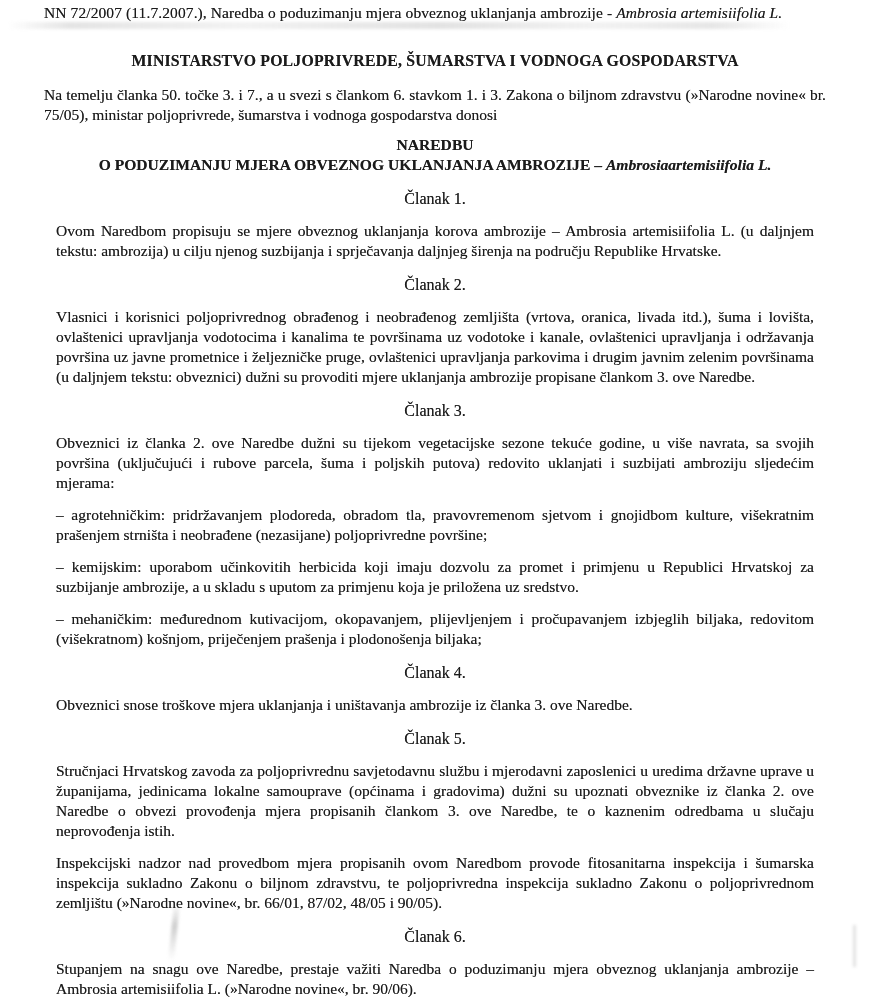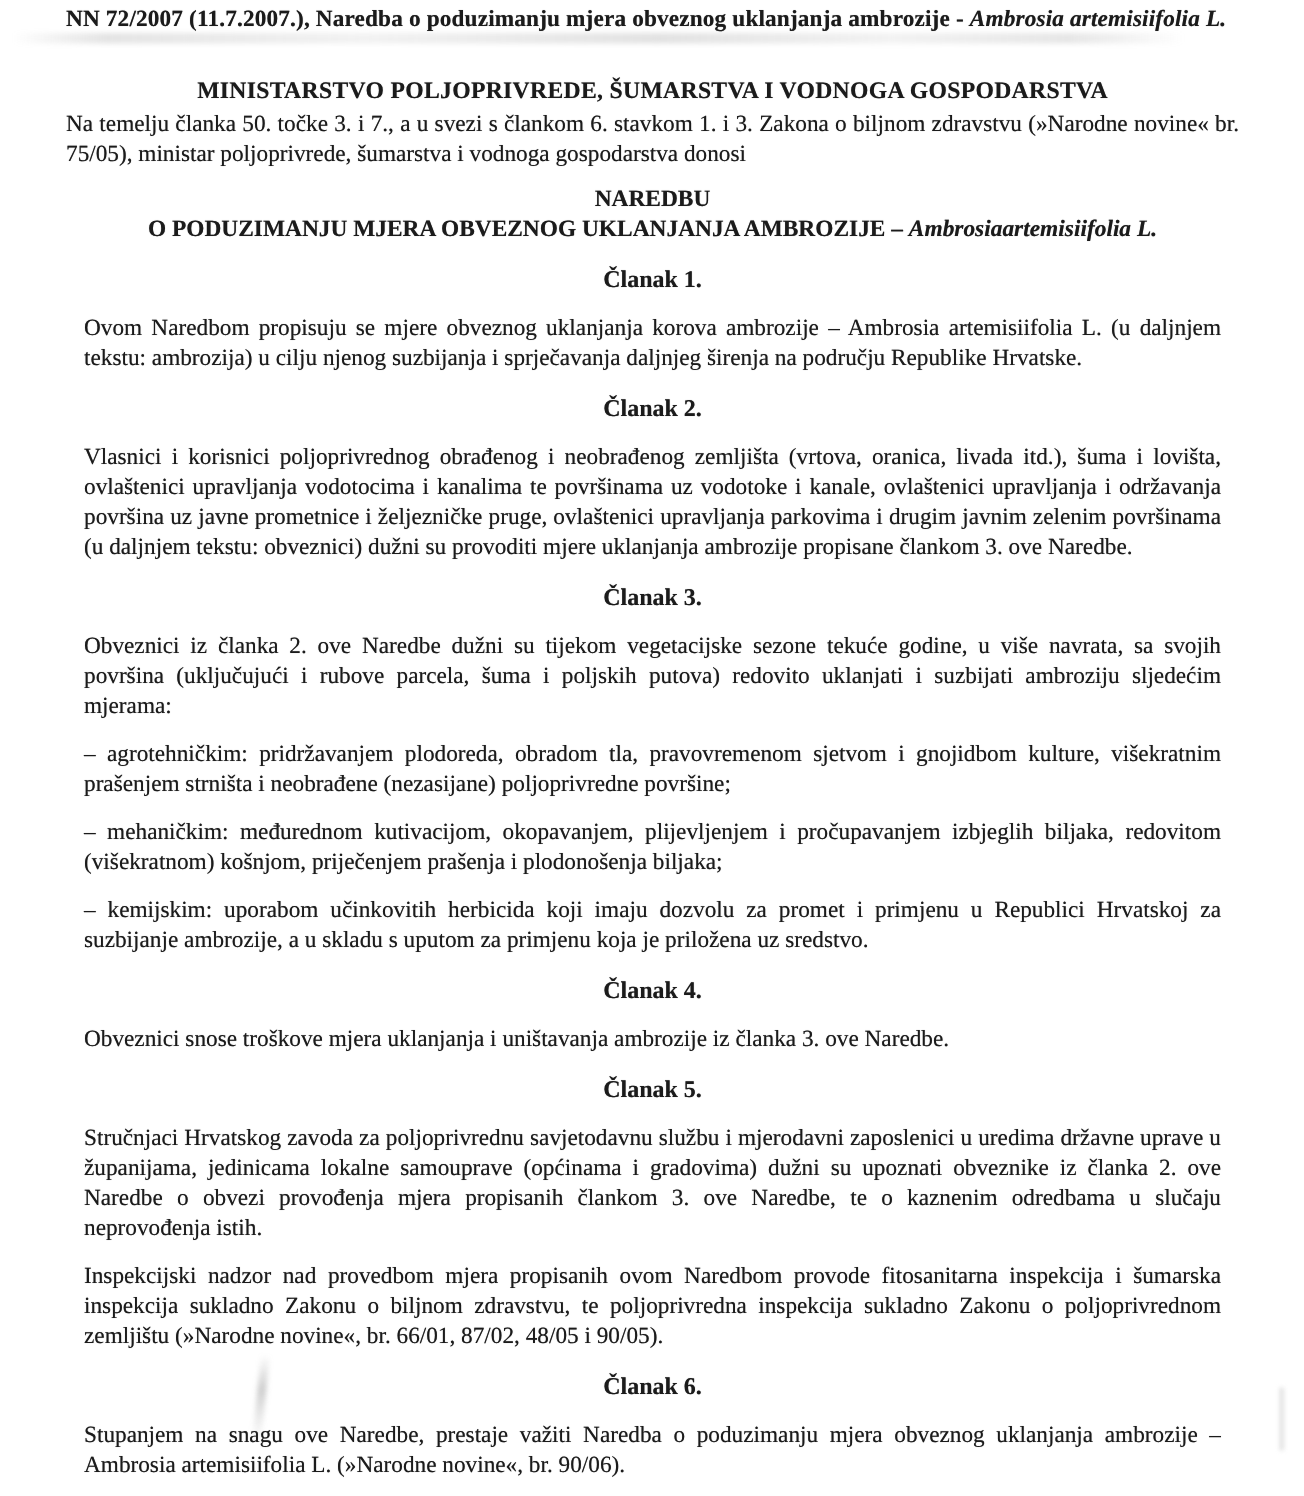--- a/index.html
+++ b/index.html
@@ -17,47 +17,47 @@
     font-family: "Liberation Serif", "DejaVu Serif", serif;
     color: #1b1b1b;
     font-size: 15.5px;
     line-height: 20px;
     overflow: hidden;
   }
   .page * {
     text-shadow: 0 0 0.45px rgba(30,30,30,0.65);
   }
   .doc-header {
-    font-weight: bold;
+    font-weight: normal;
     white-space: nowrap;
     letter-spacing: 0.1px;
   }
   .italic { font-style: italic; }
   .ministry {
     margin-top: 28px;
     text-align: center;
     font-weight: bold;
     font-size: 15.8px;
     letter-spacing: 0.2px;
   }
   .preamble {
-    margin-top: 2px;
+    margin-top: 14px;
     text-align: justify;
   }
   .order-block {
     margin-top: 10px;
     text-align: center;
     font-weight: bold;
     font-size: 15.6px;
   }
   .article-heading {
     margin: 14px 0 12px 0;
     text-align: center;
     font-size: 16px;
-    font-weight: bold;
+    font-weight: normal;
   }
   .para {
     text-align: justify;
     margin: 12px;
   }
   .gap-large { margin-top: 19px; }
   
   .smudge-top {
     position: absolute;
     left: 8px; top: 22px;
@@ -122,22 +122,22 @@
 
   <div>
     <div class="article-heading">Članak 2.</div>
     <p class="para">Vlasnici i korisnici poljoprivrednog obrađenog i neobrađenog zemljišta (vrtova, oranica, livada itd.), šuma i lovišta, ovlaštenici upravljanja vodotocima i kanalima te površinama uz vodotoke i kanale, ovlaštenici upravljanja i održavanja površina uz javne prometnice i željezničke pruge, ovlaštenici upravljanja parkovima i drugim javnim zelenim površinama (u daljnjem tekstu: obveznici) dužni su provoditi mjere uklanjanja ambrozije propisane člankom 3. ove Naredbe.</p>
   </div>
 
   <div>
     <div class="article-heading">Članak 3.</div>
     <p class="para">Obveznici iz članka 2. ove Naredbe dužni su tijekom vegetacijske sezone tekuće godine, u više navrata, sa svojih površina (uključujući i rubove parcela, šuma i poljskih putova) redovito uklanjati i suzbijati ambroziju sljedećim mjerama:</p>
     <p class="para">– agrotehničkim: pridržavanjem plodoreda, obradom tla, pravovremenom sjetvom i gnojidbom kulture, višekratnim prašenjem strništa i neobrađene (nezasijane) poljoprivredne površine;</p>
+    <p class="para">– kemijskim: uporabom učinkovitih herbicida koji imaju dozvolu za promet i primjenu u Republici Hrvatskoj za suzbijanje ambrozije, a u skladu s uputom za primjenu koja je priložena uz sredstvo.</p>
     <p class="para">– mehaničkim: međurednom kutivacijom, okopavanjem, plijevljenjem i pročupavanjem izbjeglih biljaka, redovitom (višekratnom) košnjom, priječenjem prašenja i plodonošenja biljaka;</p>
-    <p class="para">– kemijskim: uporabom učinkovitih herbicida koji imaju dozvolu za promet i primjenu u Republici Hrvatskoj za suzbijanje ambrozije, a u skladu s uputom za primjenu koja je priložena uz sredstvo.</p>
   </div>
 
   <div>
     <div class="article-heading">Članak 4.</div>
     <p class="para">Obveznici snose troškove mjera uklanjanja i uništavanja ambrozije iz članka 3. ove Naredbe.</p>
   </div>
 
   <div>
     <div class="article-heading">Članak 5.</div>
     <p class="para">Stručnjaci Hrvatskog zavoda za poljoprivrednu savjetodavnu službu i mjerodavni zaposlenici u uredima državne uprave u županijama, jedinicama lokalne samouprave (općinama i gradovima) dužni su upoznati obveznike iz članka 2. ove Naredbe o obvezi provođenja mjera propisanih člankom 3. ove Naredbe, te o kaznenim odredbama u slučaju neprovođenja istih.</p>

